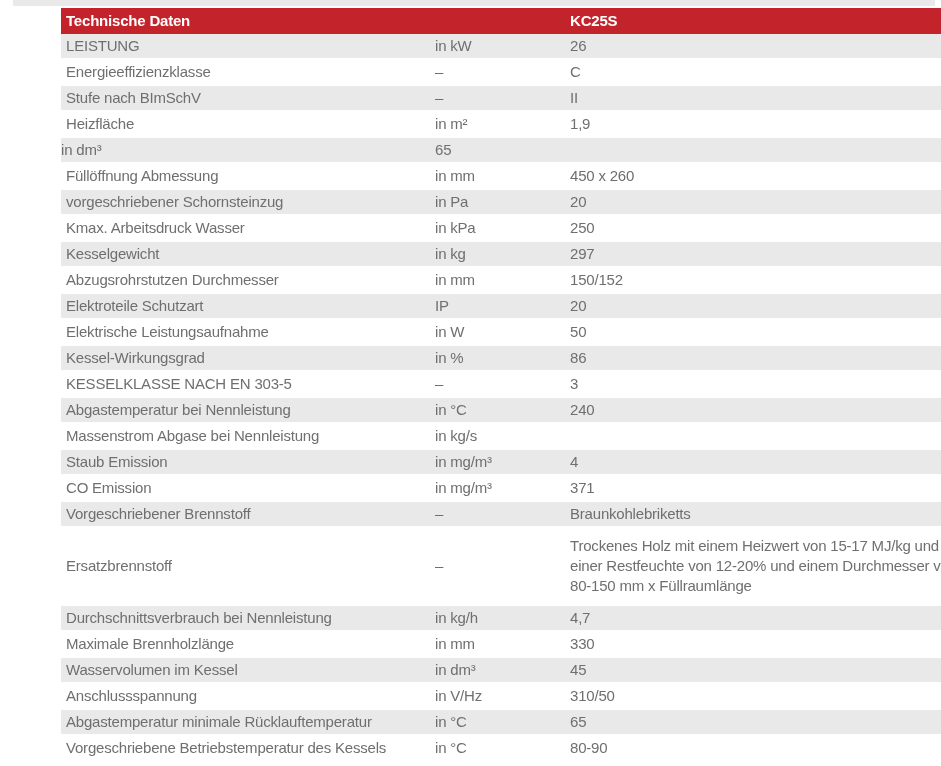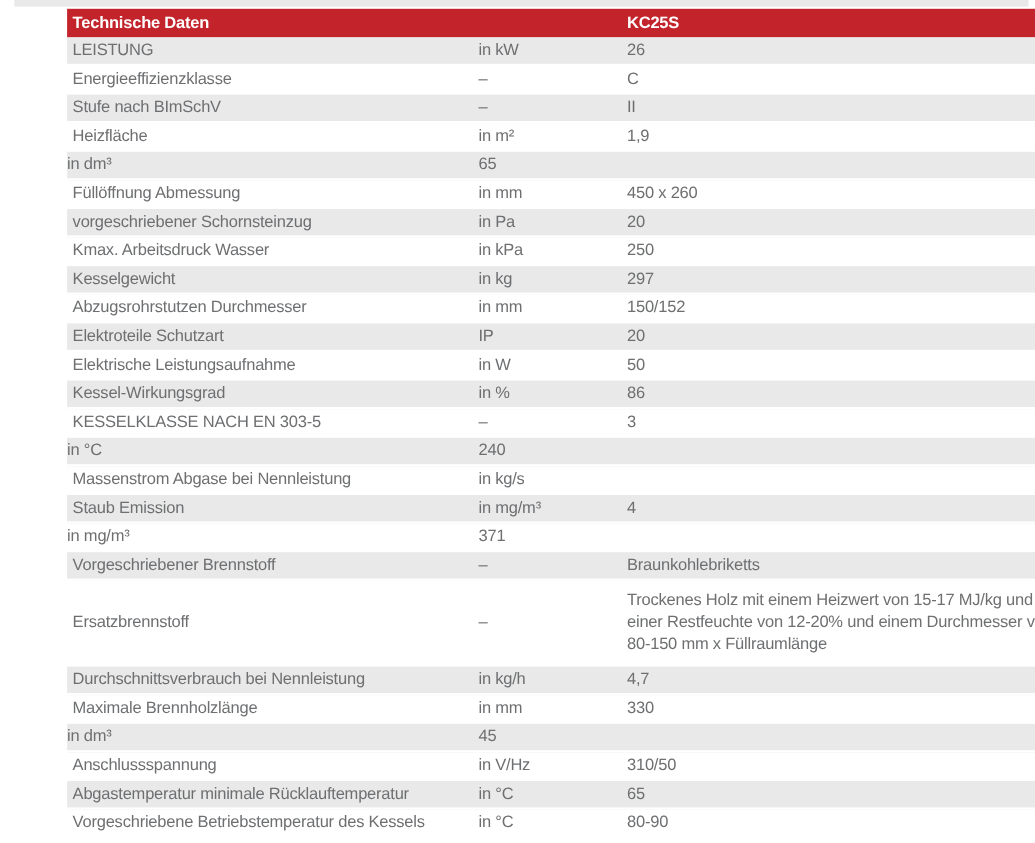--- a/index.html
+++ b/index.html
@@ -127,33 +127,35 @@
         <div class="cell c0">Kessel-Wirkungsgrad</div>
         <div class="cell c1">in %</div>
         <div class="cell c2">86</div>
       </div>
       <div class="row">
         <div class="cell c0">KESSELKLASSE NACH EN 303-5</div>
         <div class="cell c1">–</div>
         <div class="cell c2">3</div>
       </div>
       <div class="row shaded">
+        <div class="cell c0">Abgastemperatur bei Nennleistung</div>
         <div class="cell c1">in °C</div>
         <div class="cell c2">240</div>
       </div>
       <div class="row">
         <div class="cell c0">Massenstrom Abgase bei Nennleistung</div>
         <div class="cell c1">in kg/s</div>
       </div>
       <div class="row shaded">
         <div class="cell c0">Staub Emission</div>
         <div class="cell c1">in mg/m³</div>
         <div class="cell c2">4</div>
       </div>
       <div class="row">
+        <div class="cell c0">CO Emission</div>
         <div class="cell c1">in mg/m³</div>
         <div class="cell c2">371</div>
       </div>
       <div class="row shaded">
         <div class="cell c0">Vorgeschriebener Brennstoff</div>
         <div class="cell c1">–</div>
         <div class="cell c2">Braunkohlebriketts</div>
       </div>
       <div class="row tall">
         <div class="cell c0">Ersatzbrennstoff</div>
@@ -164,20 +166,21 @@
         <div class="cell c0">Durchschnittsverbrauch bei Nennleistung</div>
         <div class="cell c1">in kg/h</div>
         <div class="cell c2">4,7</div>
       </div>
       <div class="row">
         <div class="cell c0">Maximale Brennholzlänge</div>
         <div class="cell c1">in mm</div>
         <div class="cell c2">330</div>
       </div>
       <div class="row shaded">
+        <div class="cell c0">Wasservolumen im Kessel</div>
         <div class="cell c1">in dm³</div>
         <div class="cell c2">45</div>
       </div>
       <div class="row">
         <div class="cell c0">Anschlussspannung</div>
         <div class="cell c1">in V/Hz</div>
         <div class="cell c2">310/50</div>
       </div>
       <div class="row shaded">
         <div class="cell c0">Abgastemperatur minimale Rücklauftemperatur</div>

